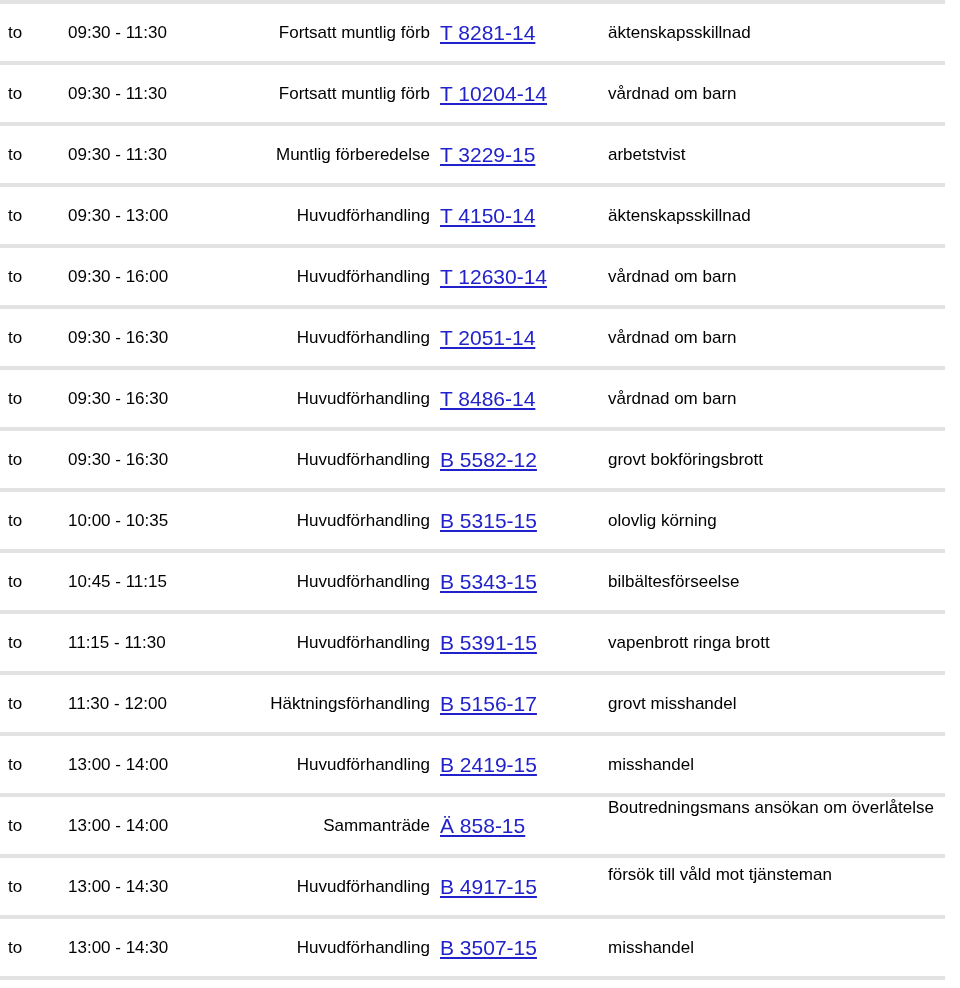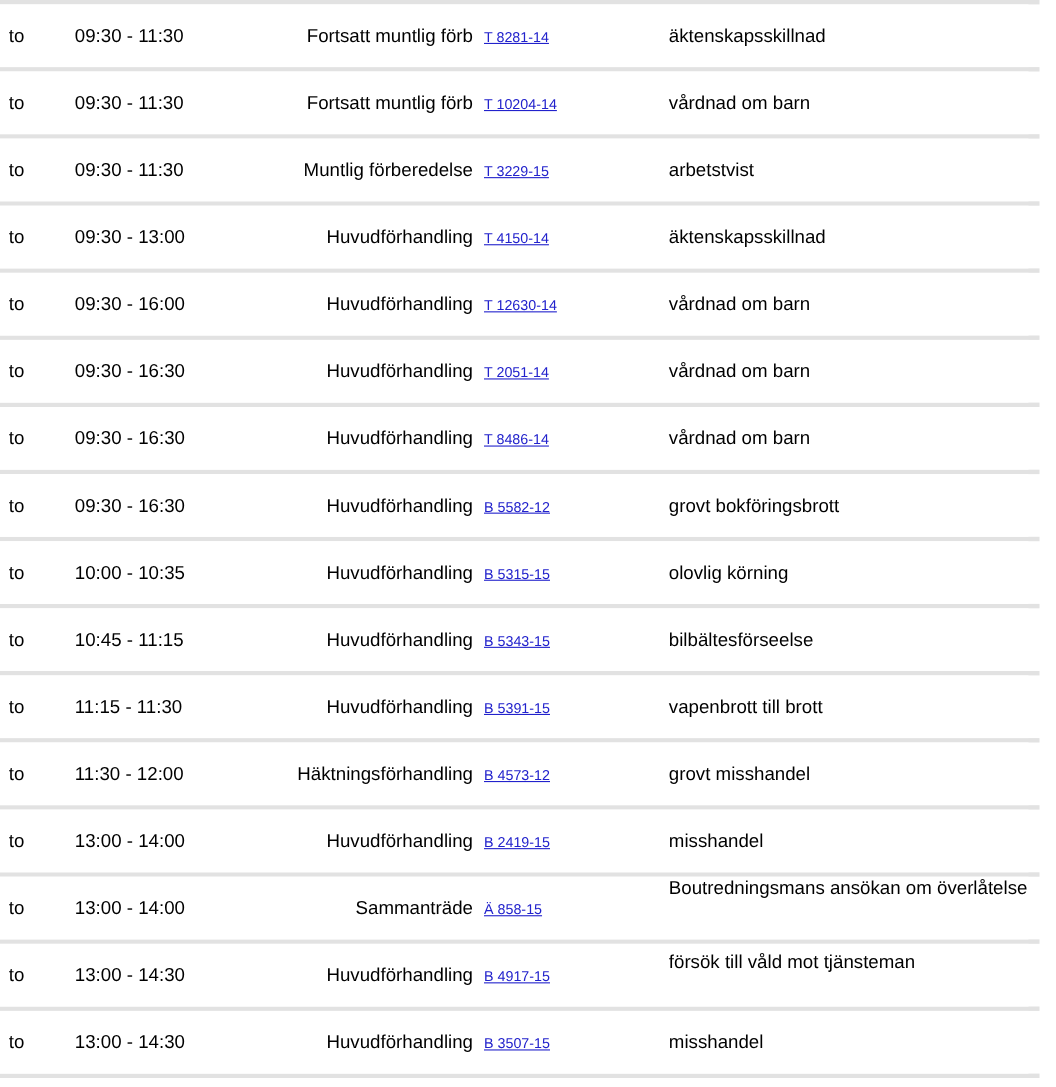--- a/index.html
+++ b/index.html
@@ -66,21 +66,21 @@
     text-align: right;
   }
   .c-case {
     left: 440px;
     top: 18px;
     width: 150px;
     text-align: left;
   }
   .c-case a {
     color: #2222cc;
-    font-size: 13px;
+    font-size: 21px;
     cursor: pointer;
   }
   .c-subject {
     left: 608px;
     top: 18px;
     width: 260px;
     text-align: left;
     white-space: normal;
   }
 
@@ -177,28 +177,28 @@
       <div class="cell c-type">Huvudförhandling</div>
       <div class="cell c-case"><a href="#">B 5343-15</a></div>
       <div class="cell c-subject">bilbältesförseelse</div>
     </div>
     <div class="sep"></div>
     <div class="row">
       <div class="cell c-day">to</div>
       <div class="cell c-time">11:15 - 11:30</div>
       <div class="cell c-type">Huvudförhandling</div>
       <div class="cell c-case"><a href="#">B 5391-15</a></div>
-      <div class="cell c-subject">vapenbrott till brott</div>
+      <div class="cell c-subject">vapenbrott ringa brott</div>
     </div>
     <div class="sep"></div>
     <div class="row">
       <div class="cell c-day">to</div>
       <div class="cell c-time">11:30 - 12:00</div>
       <div class="cell c-type">Häktningsförhandling</div>
-      <div class="cell c-case"><a href="#">B 4573-12</a></div>
+      <div class="cell c-case"><a href="#">B 5156-17</a></div>
       <div class="cell c-subject">grovt misshandel</div>
     </div>
     <div class="sep"></div>
     <div class="row">
       <div class="cell c-day">to</div>
       <div class="cell c-time">13:00 - 14:00</div>
       <div class="cell c-type">Huvudförhandling</div>
       <div class="cell c-case"><a href="#">B 2419-15</a></div>
       <div class="cell c-subject">misshandel</div>
     </div>

